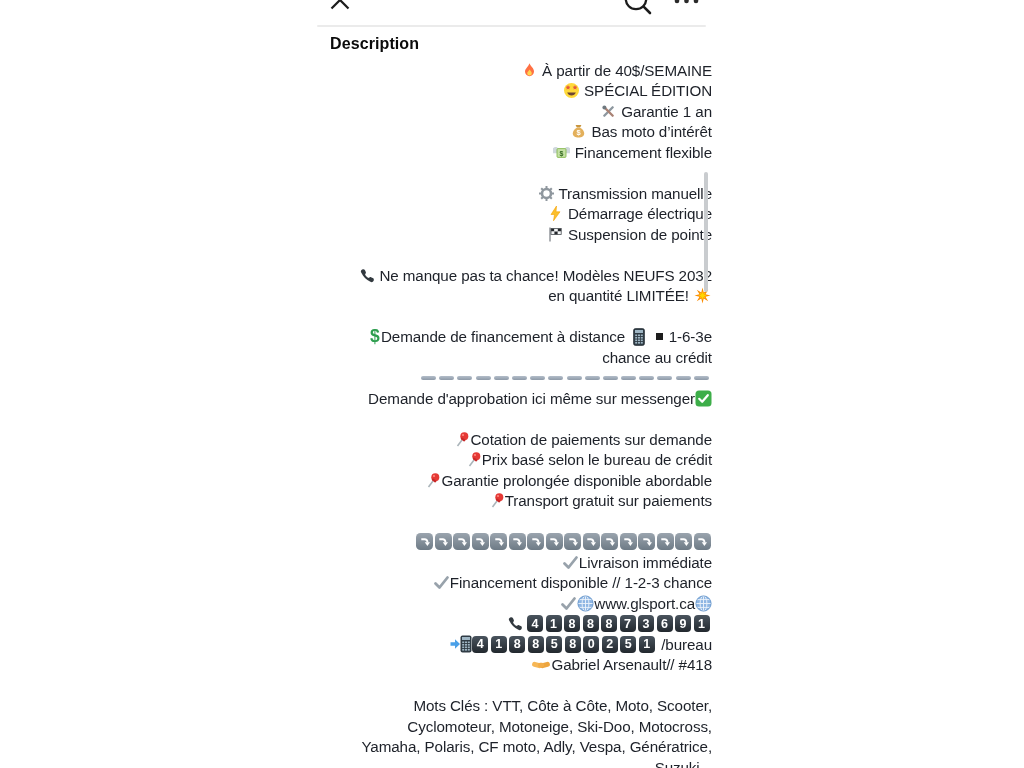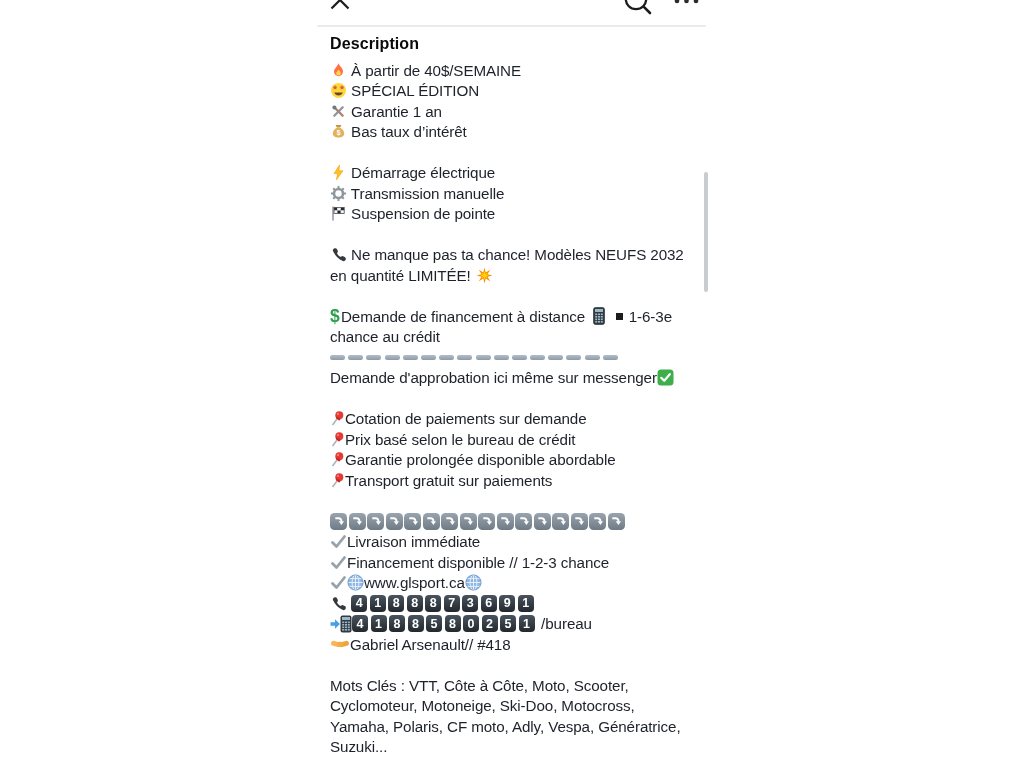--- a/index.html
+++ b/index.html
@@ -2,21 +2,21 @@
 <html><head>
 <meta charset="utf-8">
 <style>
   html,body{margin:0;padding:0;background:#fff;}
   .app{position:relative;width:1024px;height:768px;background:#fff;overflow:hidden;
        font-family:"Liberation Sans",sans-serif;color:#1c1e21;}
   .topbar-icon{position:absolute;}
   .divider{position:absolute;left:317px;top:25px;width:389px;height:1.5px;background:#ebebeb;border-radius:1px;}
   .title{position:absolute;left:330px;top:35px;font-size:16px;font-weight:700;color:#0a0a0a;letter-spacing:.1px;}
   .desc{position:absolute;left:330px;top:60px;width:382px;font-size:15.2px;letter-spacing:-0.1px;color:#1d2129;}
-  .line{height:20.5px;display:flex;align-items:center;}
+  .line{height:20.5px;display:flex;align-items:center;justify-content:flex-end;}
   .t{white-space:pre;}
   .ic{display:inline-flex;align-items:center;justify-content:center;flex:0 0 auto;}
   .ic svg{display:block;}
   .ic-dollar-sign{color:#2e9e4f;font-weight:700;font-size:17.5px;width:11px;justify-content:flex-start;}
   .ic-small-black-square{width:7px;height:7px;background:#1d1d1d;margin:0 2px;}
   .dash{width:15px;height:4.5px;border-radius:2.2px;margin-right:3.2px;
         background:linear-gradient(180deg,#b3bdc9,#8e9aa8);flex:0 0 auto;}
   .abox{width:17px;height:17px;border-radius:4.5px;margin-right:1.5px;flex:0 0 auto;
         background:linear-gradient(180deg,#9aa4ae,#6e7b86);display:inline-flex;align-items:center;justify-content:center;}
   .kc{width:16px;height:17px;border-radius:4px;margin-right:2.5px;flex:0 0 auto;
@@ -79,48 +79,59 @@
         <span class="t"> Garantie 1 an</span>
       </div>
       <div class="line">
         <span class="ic ic-money-bag">
           <svg viewBox="0 0 17 17" width="17" height="17">
             <path d="M7 4.5 5.8 2.8A.5 .5 0 0 1 6.2 2H10.8A.5 .5 0 0 1 11.2 2.8L10 4.5Z" fill="#c9963f"></path>
             <path d="M6.7 4.8H10.3C13 6.2 14.2 8.6 14.2 10.6 14.2 13.2 11.8 14.6 8.5 14.6 5.2 14.6 2.8 13.2 2.8 10.6 2.8 8.6 4 6.2 6.7 4.8Z" fill="#e3b05b"></path>
             <text x="8.5" y="12.3" font-size="7.5" font-weight="bold" fill="#fff" text-anchor="middle" font-family="Liberation Sans, sans-serif">$</text>
           </svg>
         </span>
-        <span class="t"> Bas taux d’intérêt</span>
-      </div>
-      <div class="line"></div>
-      <div class="line">
-        <span class="ic ic-zap">
-          <svg viewBox="0 0 17 17" width="17" height="17">
-            <path d="M9.5 1 4 9.5H7.5L6.5 15.8 13 6.8H9Z" fill="#fbc02d" stroke="#f59f00" stroke-width=".6"></path>
-          </svg>
-        </span>
-        <span class="t"> Démarrage électrique</span>
-      </div>
+        <span class="t"> Bas moto d’intérêt</span>
+      </div>
+      <div class="line">
+        <span class="ic ic-money-wings">
+          <svg viewBox="0 0 19 17" width="19" height="17">
+            <path d="M1 4.2C2.5 2.6 5 2.6 6 4.2L6 9.2 1 9.2Z" fill="#cfd8dc"></path>
+            <path d="M18 4.2C16.5 2.6 14 2.6 13 4.2L13 9.2 18 9.2Z" fill="#cfd8dc"></path>
+            <rect x="5" y="4.6" width="9" height="8.8" rx="1" fill="#c5e1a5" stroke="#7cb342" stroke-width=".8"></rect>
+            <text x="9.5" y="11.6" font-size="7" font-weight="bold" fill="#33691e" text-anchor="middle" font-family="Liberation Sans, sans-serif">$</text>
+          </svg>
+        </span>
+        <span class="t"> Financement flexible</span>
+      </div>
+      <div class="line"></div>
       <div class="line">
         <span class="ic ic-gear">
           <svg viewBox="0 0 17 17" width="17" height="17">
             <g stroke="#8f979e" stroke-width="2">
               <line x1="8.5" y1="1" x2="8.5" y2="4"></line>
               <line x1="8.5" y1="13" x2="8.5" y2="16"></line>
               <line x1="1" y1="8.5" x2="4" y2="8.5"></line>
               <line x1="13" y1="8.5" x2="16" y2="8.5"></line>
               <line x1="3.2" y1="3.2" x2="5.3" y2="5.3"></line>
               <line x1="11.7" y1="11.7" x2="13.8" y2="13.8"></line>
               <line x1="13.8" y1="3.2" x2="11.7" y2="5.3"></line>
               <line x1="5.3" y1="11.7" x2="3.2" y2="13.8"></line>
             </g>
             <circle cx="8.5" cy="8.5" r="4.5" fill="none" stroke="#8f979e" stroke-width="2.6"></circle>
           </svg>
         </span>
         <span class="t"> Transmission manuelle</span>
+      </div>
+      <div class="line">
+        <span class="ic ic-zap">
+          <svg viewBox="0 0 17 17" width="17" height="17">
+            <path d="M9.5 1 4 9.5H7.5L6.5 15.8 13 6.8H9Z" fill="#fbc02d" stroke="#f59f00" stroke-width=".6"></path>
+          </svg>
+        </span>
+        <span class="t"> Démarrage électrique</span>
       </div>
       <div class="line">
         <span class="ic ic-checkered-flag">
           <svg viewBox="0 0 17 17" width="17" height="17">
             <line x1="3" y1="1.5" x2="3" y2="15.5" stroke="#8a8f94" stroke-width="1.4"></line>
             <rect x="4" y="2.5" width="3.4" height="3" fill="#23272b"></rect>
             <rect x="7.4" y="2.5" width="3.4" height="3" fill="#f2f4f5"></rect>
             <rect x="10.8" y="2.5" width="3.4" height="3" fill="#23272b"></rect>
             <rect x="4" y="5.5" width="3.4" height="3" fill="#f2f4f5"></rect>
             <rect x="7.4" y="5.5" width="3.4" height="3" fill="#23272b"></rect>

